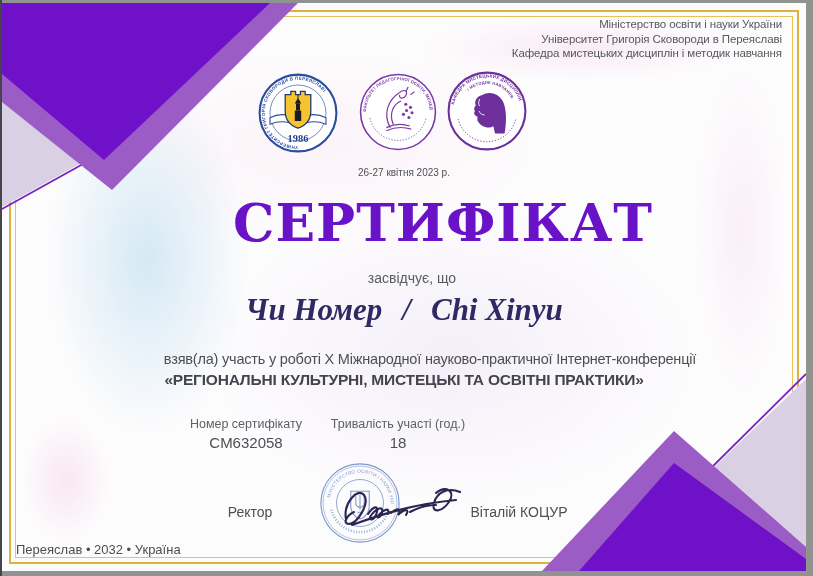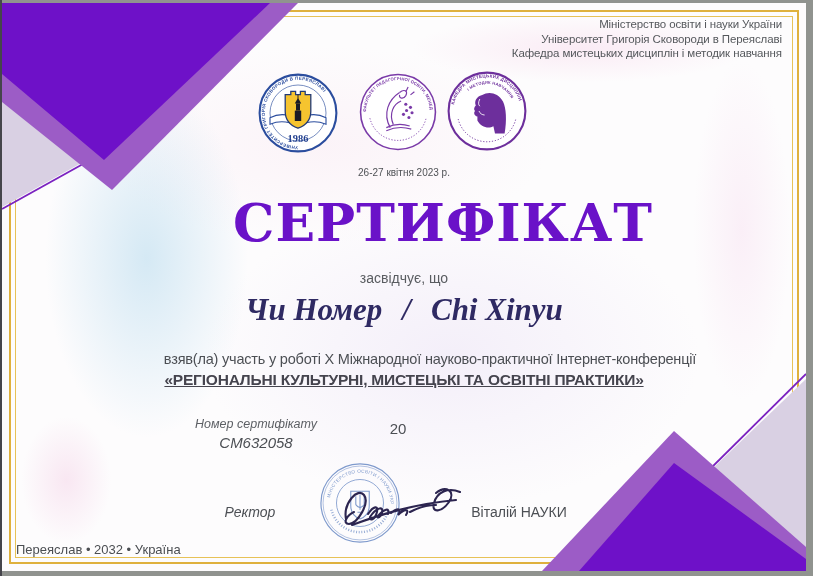--- a/index.html
+++ b/index.html
@@ -21,37 +21,37 @@
   .content{position:absolute;left:0;top:0;width:804px;height:568px;z-index:3;}
 
   .hdr{position:absolute;top:14px;right:24px;text-align:right;font-size:11.5px;line-height:14.5px;
        color:#55585c;letter-spacing:-0.1px;}
   .logos{position:absolute;top:68px;left:0;width:804px;height:84px;}
   .logo{position:absolute;}
   .date{position:absolute;top:164px;width:100%;text-align:center;font-size:10px;color:#4f5256;}
   .title{position:absolute;top:191px;width:100%;text-align:center;
          font-family:"DejaVu Serif","Liberation Serif",serif;font-weight:bold;
          font-size:52px;line-height:1.1;color:#6a12c8;letter-spacing:1px;margin-left:39px;}
-  .certifies{position:absolute;top:267px;width:100%;text-align:center;font-size:14px;color:#595c60;}
+  .certifies{position:absolute;top:267px;width:100%;text-align:center;font-size:14px;color:#595c60;margin-left:8px;}
   .name{position:absolute;top:289px;width:100%;text-align:center;
         font-family:"Liberation Serif",serif;font-style:italic;font-weight:bold;
         font-size:31px;color:#2f2a63;}
   .name .slash{margin:0 20px;}
   .part1{position:absolute;top:348px;width:100%;text-align:center;font-size:14.5px;
          letter-spacing:-0.2px;color:#4c4f54;margin-left:26px;}
   .part2{position:absolute;top:368px;width:100%;text-align:center;font-size:15.5px;
-         font-weight:bold;letter-spacing:-0.2px;color:#45444e;text-decoration:underline;}
+         font-weight:bold;letter-spacing:-0.2px;color:#45444e;}
   .stat{position:absolute;top:414px;width:200px;text-align:center;}
   .stat .lbl{font-size:12.5px;color:#5c5f64;line-height:1.15;}
   .stat .val{font-size:15px;color:#4c4f54;margin-top:3px;}
-  .stat1{left:154px;font-style:italic;} .stat2{left:296px;} .stat3{left:448px;}
+  .stat1{left:144px;} .stat2{left:296px;} .stat3{left:448px;}
   .stamp{position:absolute;left:316px;top:458px;width:84px;height:84px;opacity:.88;}
   .signature{position:absolute;left:336px;top:476px;width:132px;height:56px;}
   .rector{position:absolute;left:188px;top:501px;width:120px;text-align:center;
-          font-size:14px;color:#4c4f54;font-style:italic;}
+          font-size:14px;color:#4c4f54;}
   .signer{position:absolute;left:456px;top:501px;width:122px;text-align:center;
           font-size:14px;color:#4c4f54;}
   .footer{position:absolute;left:14px;top:539px;font-size:13px;color:#4b4e52;}
 </style>
 </head>
 <body>
 
 <div class="screen">
   <div class="edge-left"></div>
 
@@ -159,21 +159,22 @@
       </div>
 
       <div class="part1">взяв(ла) участь у роботі X Міжнародної науково-практичної Інтернет-конференції</div>
       <div class="part2">«РЕГІОНАЛЬНІ КУЛЬТУРНІ, МИСТЕЦЬКІ ТА ОСВІТНІ ПРАКТИКИ»</div>
 
       <div class="stat stat1">
         <div class="lbl">Номер сертифікату</div>
         <div class="val">CM632058</div>
       </div>
       <div class="stat stat2">
-        <div class="val">20</div>
+        <div class="lbl">Тривалість участі (год.)</div>
+        <div class="val">18</div>
       </div>
 
       <svg class="stamp" viewBox="0 0 100 100">
         <defs>
             <path id="stampring" d="M 14,50 A 36,36 0 1 1 86,50" fill="none"></path>
           </defs>
         <g stroke="#6e8dc6" fill="none">
           <circle cx="50" cy="50" r="46.5" stroke-width="1.4"></circle>
           <circle cx="50" cy="50" r="44" stroke-width="0.7"></circle>
           <circle cx="50" cy="50" r="28" stroke-width="1"></circle>
@@ -189,19 +190,19 @@
       <svg class="signature" viewBox="0 0 132 56">
         <path d="M8,40 C5,24 20,8 26,16 C32,24 20,44 11,45 C4,45 9,36 16,33
                  M30,35 C36,26 42,26 38,36 C36,41 31,42 32,38 C38,29 46,26 44,34 C43,38 39,40 40,37
                  C46,30 52,28 50,35 M53,34 C60,28 64,30 60,36 C67,29 72,30 68,36
                  M72,33 C81,28 90,26 98,26
                  M14,46 C44,35 76,25 118,21
                  M98,14 C108,6 118,12 111,23 C104,33 93,35 96,24 C99,13 110,8 122,13" stroke="#2c2550" stroke-width="2.1" fill="none" stroke-linecap="round"></path>
       </svg>
 
       <div class="rector">Ректор</div>
-      <div class="signer">Віталій НАУКИ</div>
+      <div class="signer">Віталій КОЦУР</div>
 
       <div class="footer">Переяслав • 2032 • Україна</div>
 
     </div>
   </div>
 </div>
 
 </body></html>

